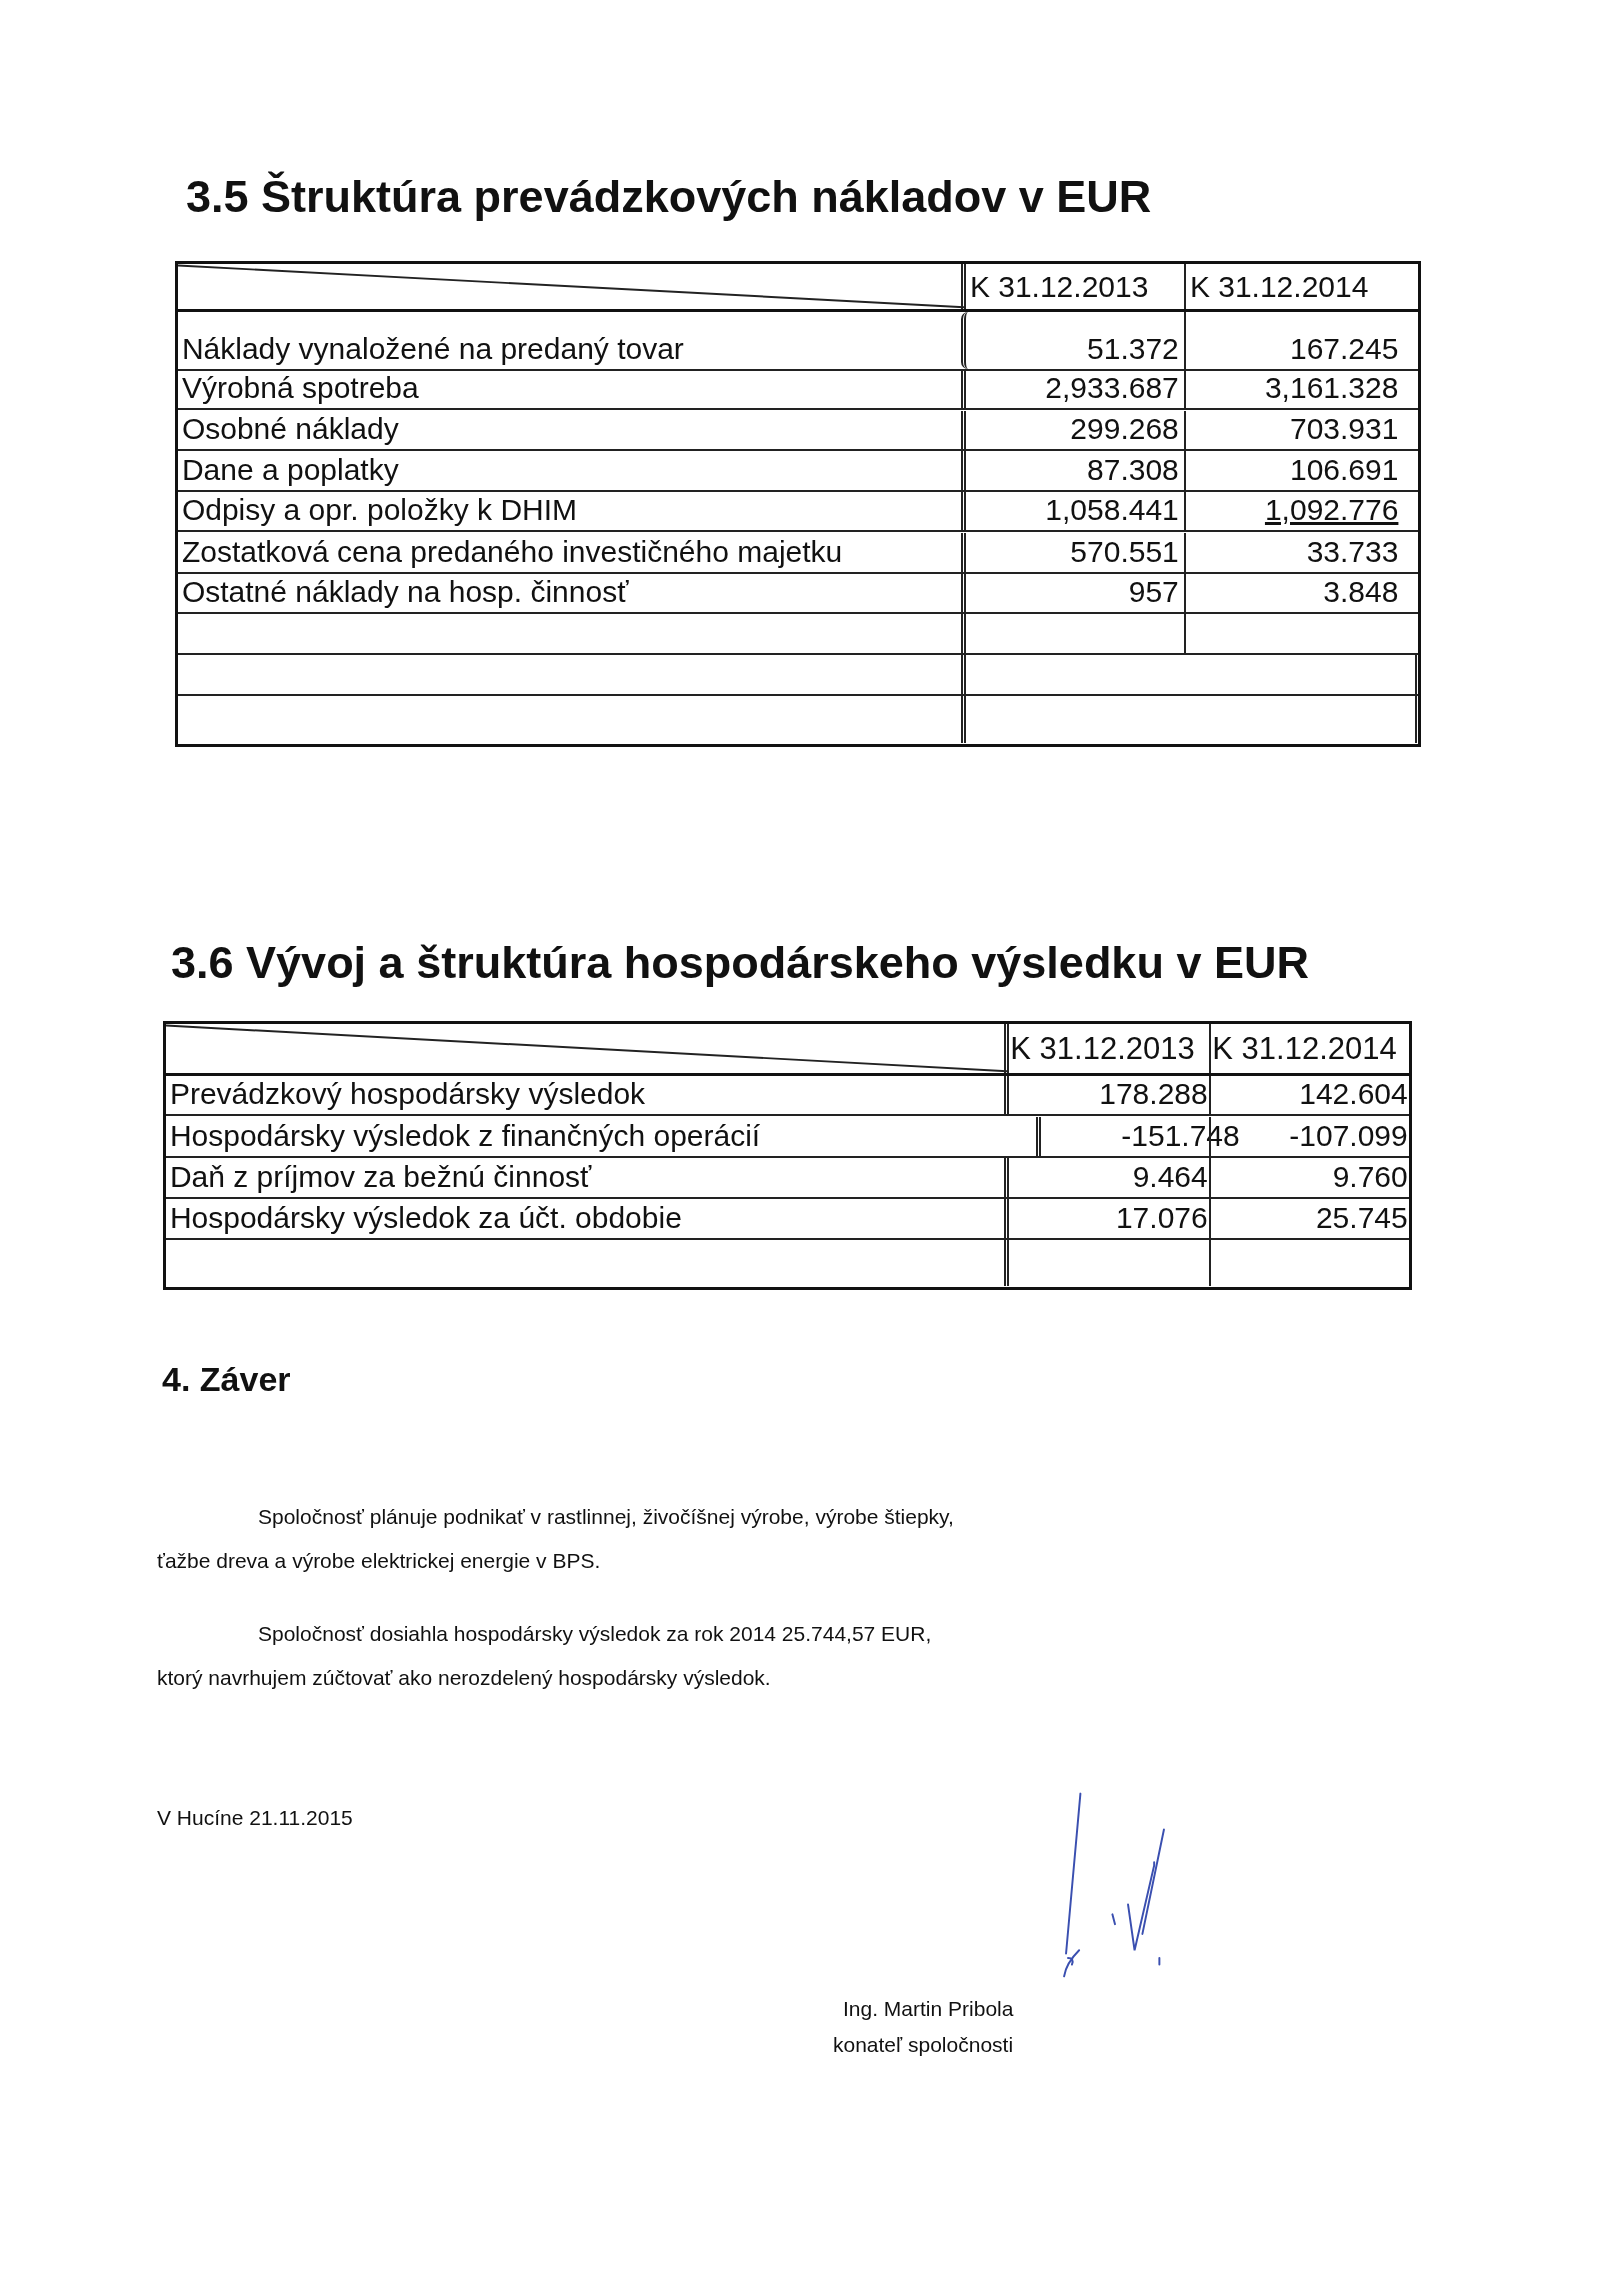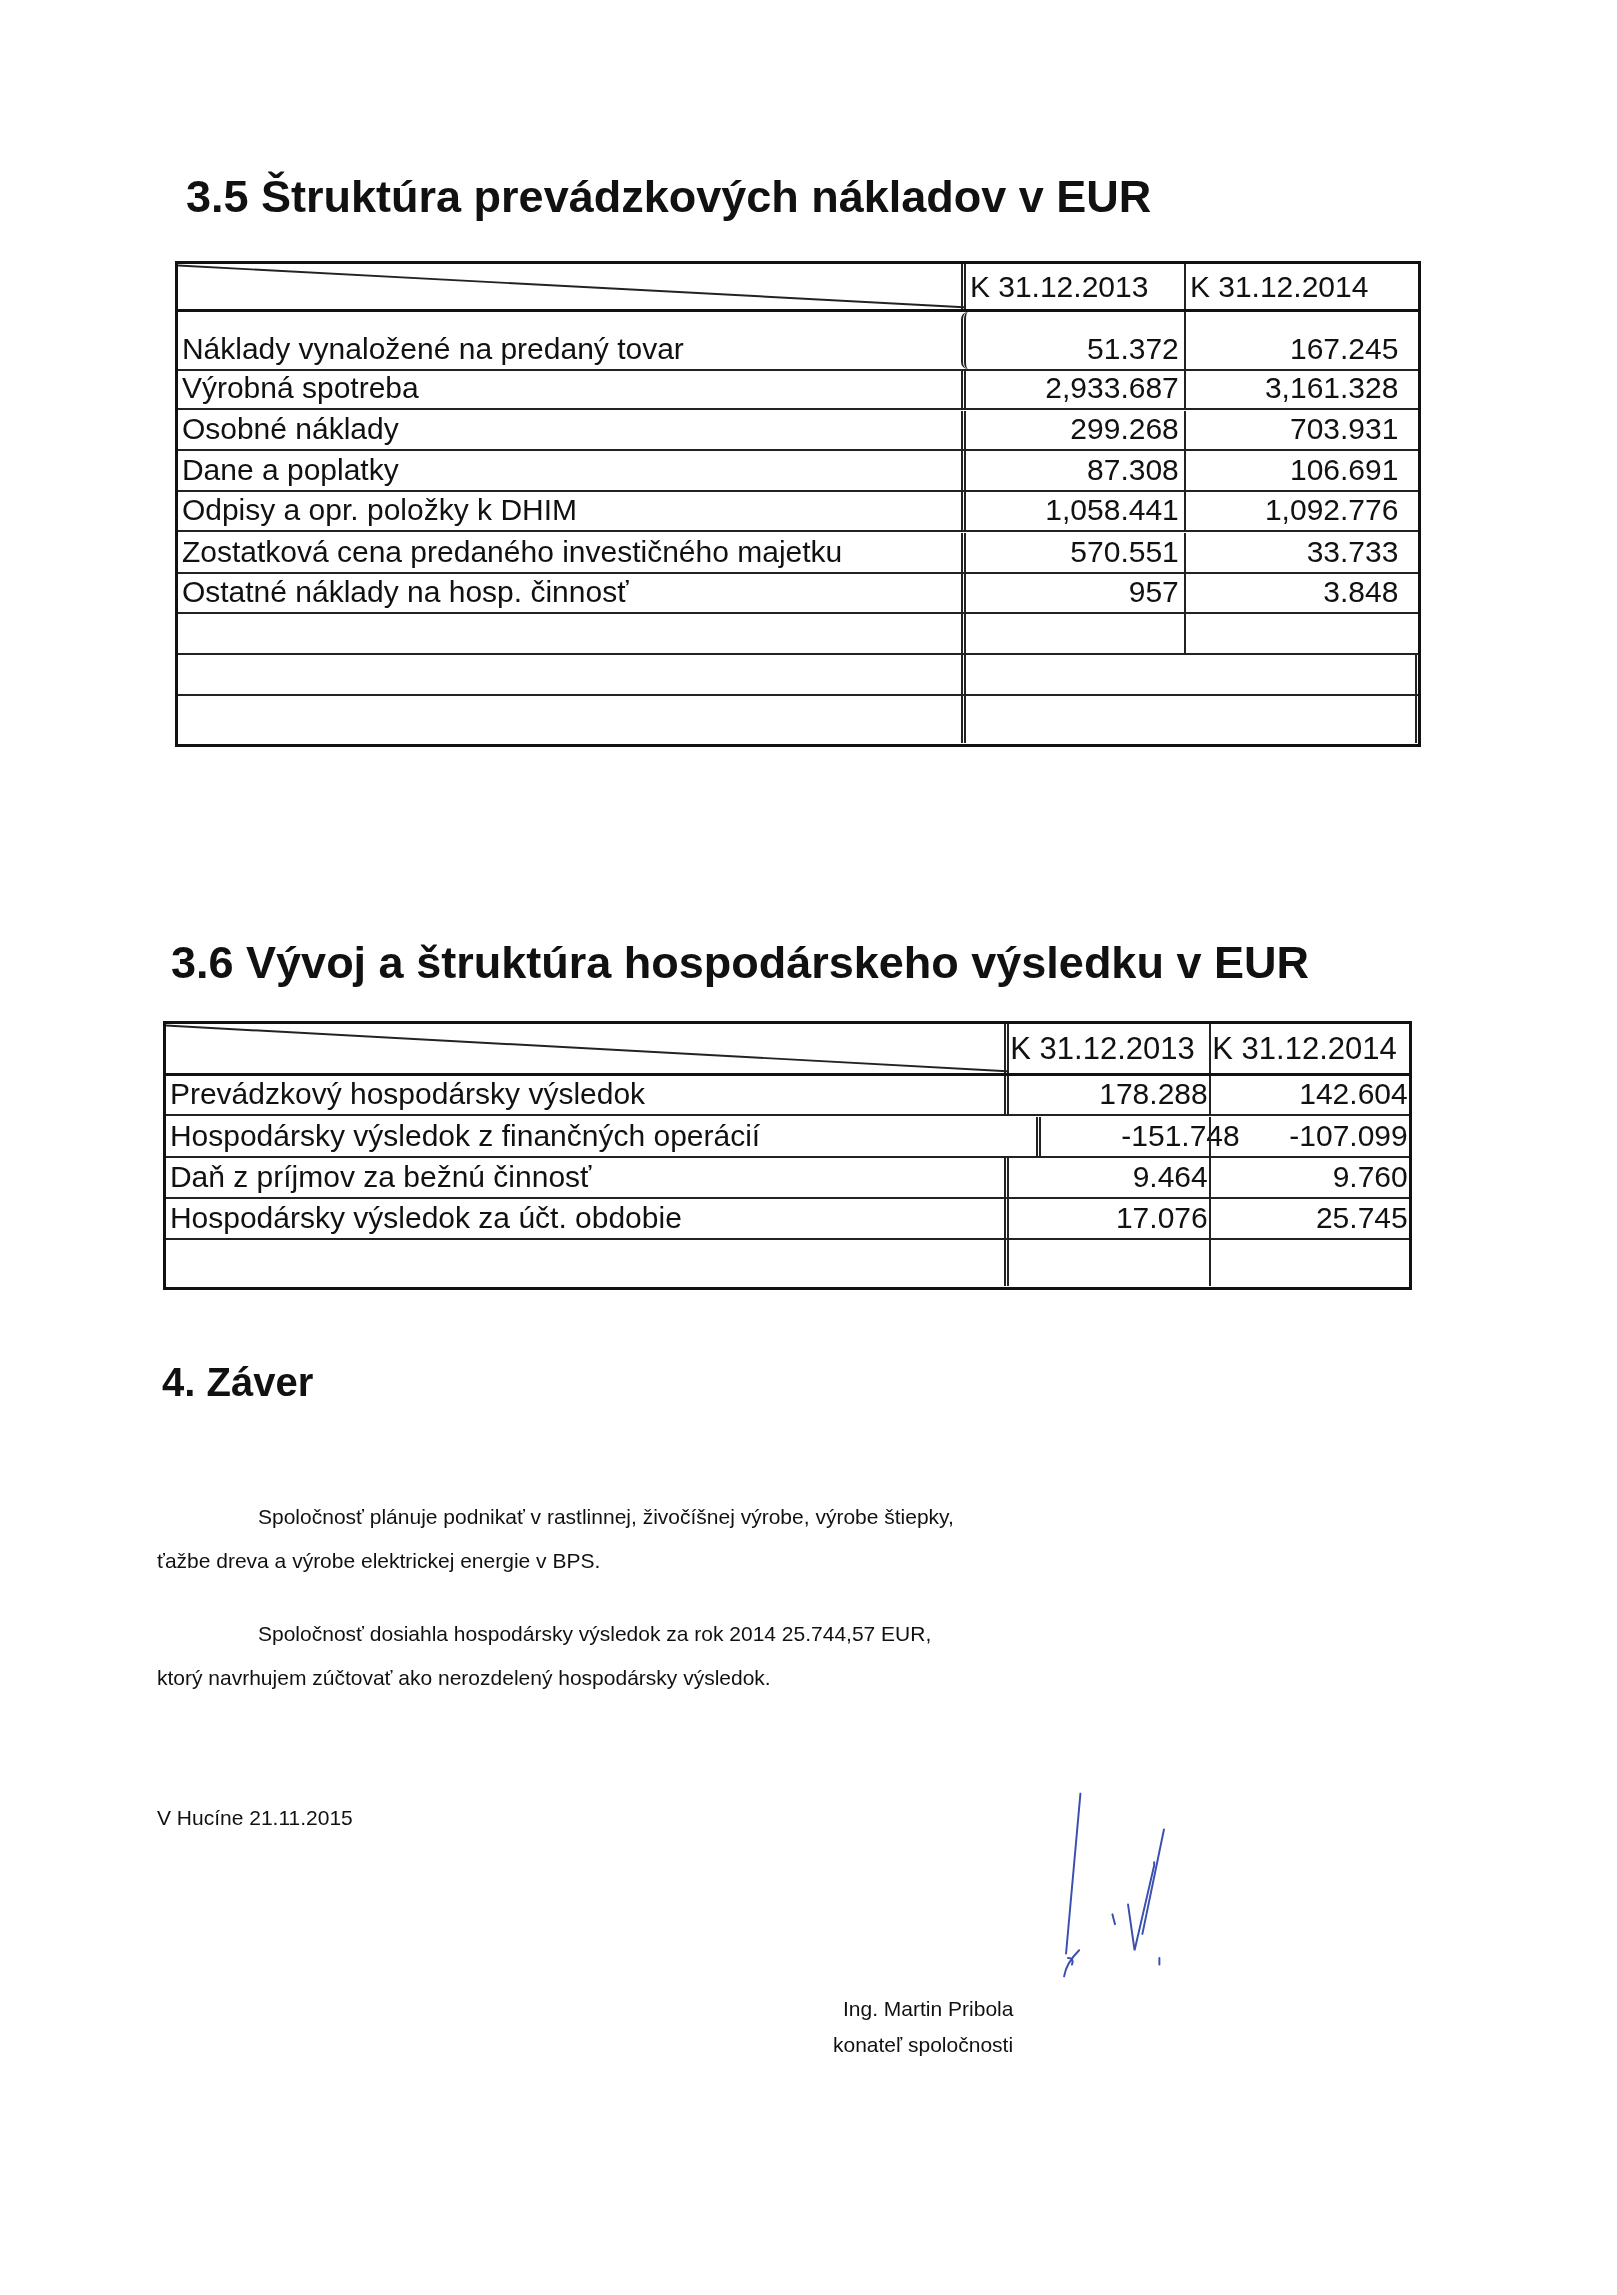--- a/index.html
+++ b/index.html
@@ -13,21 +13,21 @@
   .row.last { border-bottom: none; }
   .cell { position: absolute; top: 0; bottom: 0; box-sizing: border-box; font-size: 30px; white-space: nowrap;
           display: flex; align-items: flex-end; padding-bottom: 2.6px; }
   .cell.label { padding-left: 3.9px; }
   .cell.num { justify-content: flex-end; padding-right: 5.2px; border-left: 2px solid #222; }
   .cell.num.dbl { border-left: 5.2px double #222; }
   .cell.hdr { padding-left: 3.9px; border-left: 2px solid #222; align-items: center; padding-bottom: 0; }
   .cell.hdr.dbl { border-left: 5.2px double #222; }
   .diag { position: absolute; left: 0; top: 0; }
   .plain { font-size: 21px; white-space: nowrap; }
-  .bold { font-weight: bold; font-size: 40px; white-space: nowrap; }
+  .bold { font-weight: bold; font-size: 34px; white-space: nowrap; }
 </style>
 </head>
 <body>
 
 <div class="abs h-sec" style="left:186px; top:171px;">3.5  Štruktúra prevádzkových  nákladov v EUR</div>
 
 <div class="tbl" style="left:175px; top:261px; width:1246px; height:486px;">
 
   <div class="row thick" style="top:0; height:48px;">
     <svg class="diag" width="786" height="46" viewBox="0 0 1205 70">
@@ -53,21 +53,21 @@
     <div class="cell num" style="left:1006px; right:0; padding-right:19.6px;">703.931</div>
   </div>
   <div class="row" style="top:187px; height:41px;">
     <div class="cell label" style="left:0; width:783px;border-radius:14px;">Dane a poplatky</div>
     <div class="cell num dbl" style="left:783px; width:223px;">87.308</div>
     <div class="cell num" style="left:1006px; right:0; padding-right:19.6px;">106.691</div>
   </div>
   <div class="row" style="top:228px; height:40px;">
     <div class="cell label" style="left:0; width:783px;">Odpisy a opr. položky k DHIM</div>
     <div class="cell num dbl" style="left:783px; width:223px;">1,058.441</div>
-    <div class="cell num" style="left:1006px; right:0; padding-right:19.6px;">1,092.776</div>
+    <div class="cell num" style="left:1006px; right:0; padding-right:19.6px;text-decoration:underline;">1,092.776</div>
   </div>
   <div class="row" style="top:269px; height:41px;">
     <div class="cell label" style="left:0; width:783px;">Zostatková cena predaného investičného majetku</div>
     <div class="cell num dbl" style="left:783px; width:223px;">570.551</div>
     <div class="cell num" style="left:1006px; right:0; padding-right:19.6px;">33.733</div>
   </div>
   <div class="row" style="top:310px; height:40px;">
     <div class="cell label" style="left:0; width:783px;text-align:center;">Ostatné náklady na hosp. činnosť</div>
     <div class="cell num dbl" style="left:783px; width:223px;">957</div>
     <div class="cell num" style="left:1006px; right:0; padding-right:19.6px;">3.848</div>

